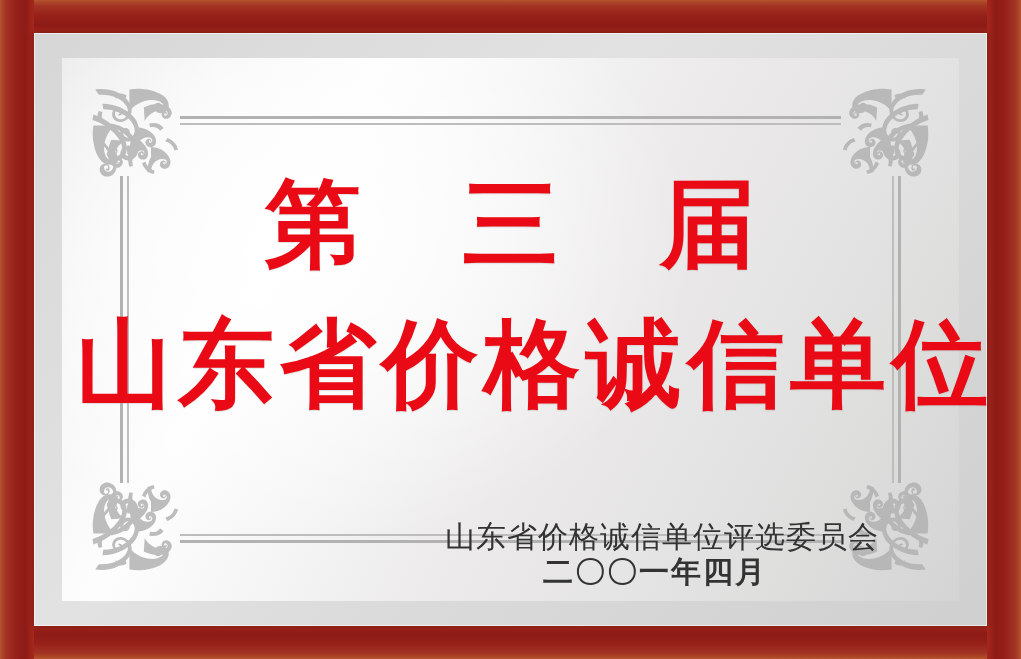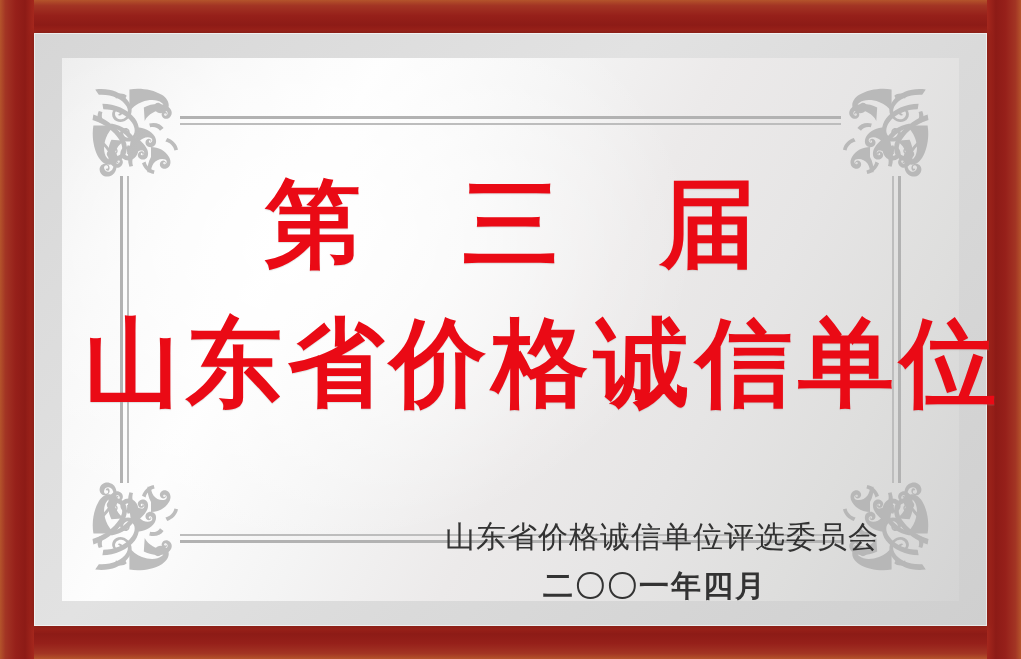--- a/index.html
+++ b/index.html
@@ -163,25 +163,25 @@
     font-weight: bold;
     font-size: 96px;
     line-height: 1.0;
     letter-spacing: 34px;
     text-indent: 34px;
     white-space: nowrap;
     text-shadow: 0 1px 1px rgba(160,160,160,0.30);
   }
   .title-line2 {
     position: absolute;
-    left: 16px; right: 0;
+    left: 8px; right: 0;
     top: 258px;
     text-align: right;
     color: #ea0a15;
-    font-family: Liberation Serif, serif;
+    font-family: Liberation Sans, sans-serif;
     font-weight: bold;
     font-size: 96px;
     line-height: 1.0;
     letter-spacing: 6px;
     text-indent: 6px;
     white-space: nowrap;
     text-shadow: 0 1px 1px rgba(160,160,160,0.30);
   }
   .signature {
     position: absolute;
@@ -193,21 +193,20 @@
   .sign-org {
     color: #333333;
     font-family: "Liberation Sans", "DejaVu Sans", sans-serif;
     font-weight: normal;
     font-size: 30px;
     line-height: 1.15;
     letter-spacing: 1px;
     white-space: nowrap;
   }
   .sign-date {
-    margin-top: 14px;
     color: #333333;
     font-family: "Liberation Sans", "DejaVu Sans", sans-serif;
     font-weight: bold;
     font-size: 30px;
     line-height: 1.15;
     letter-spacing: 2px;
     white-space: nowrap;
   }
 </style>
 </head>

